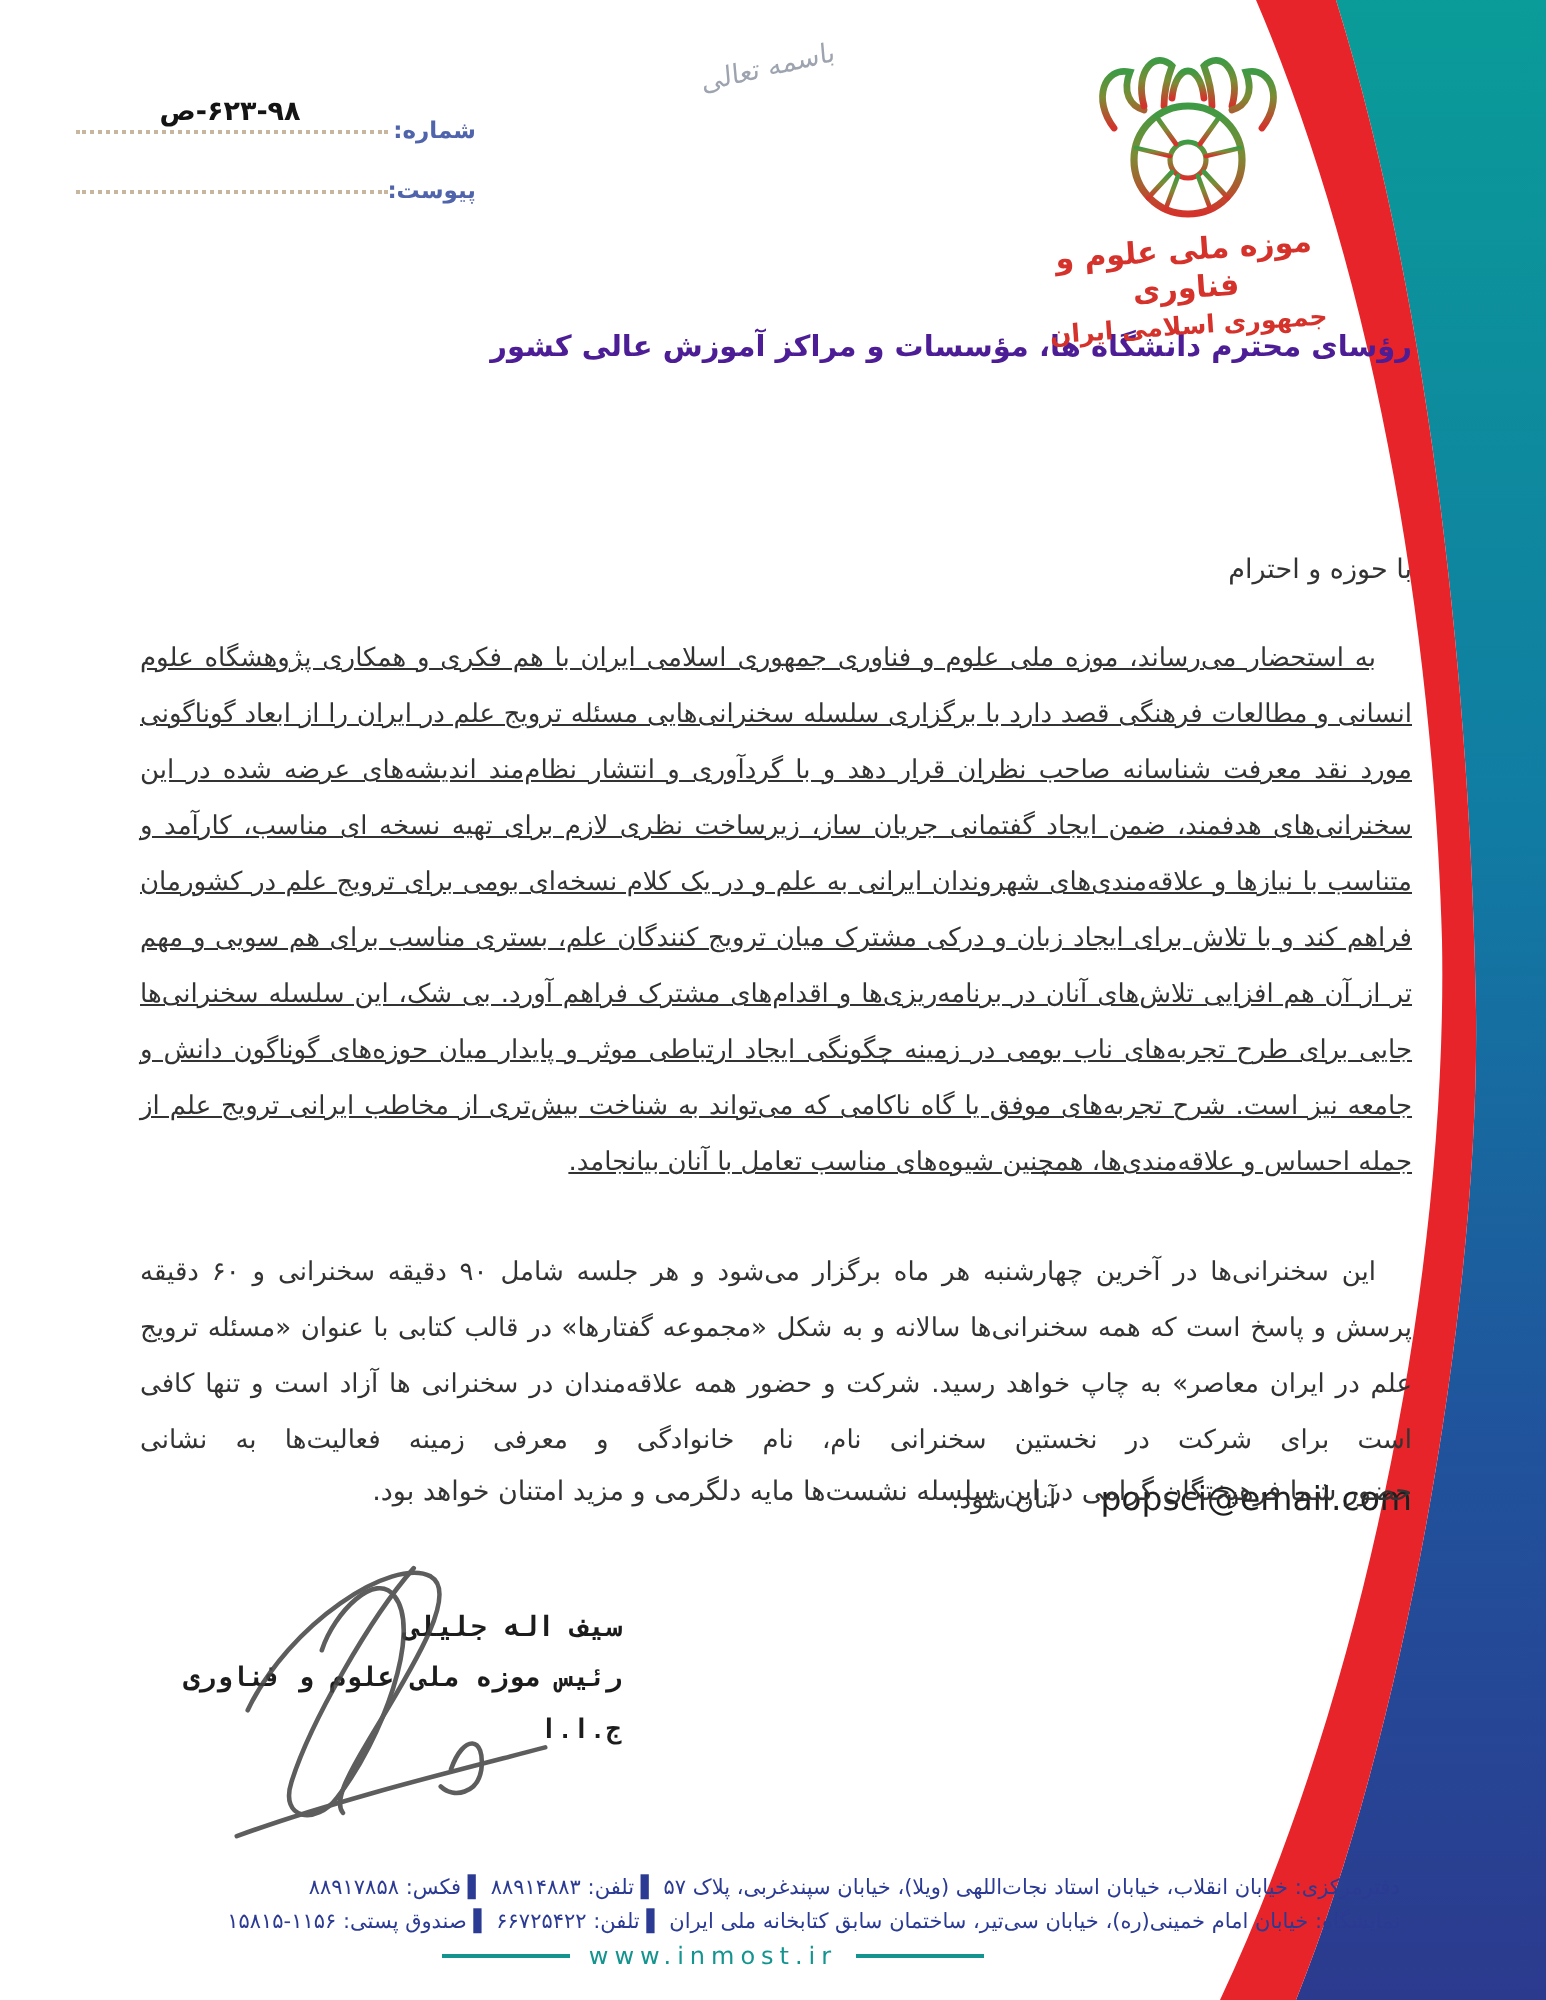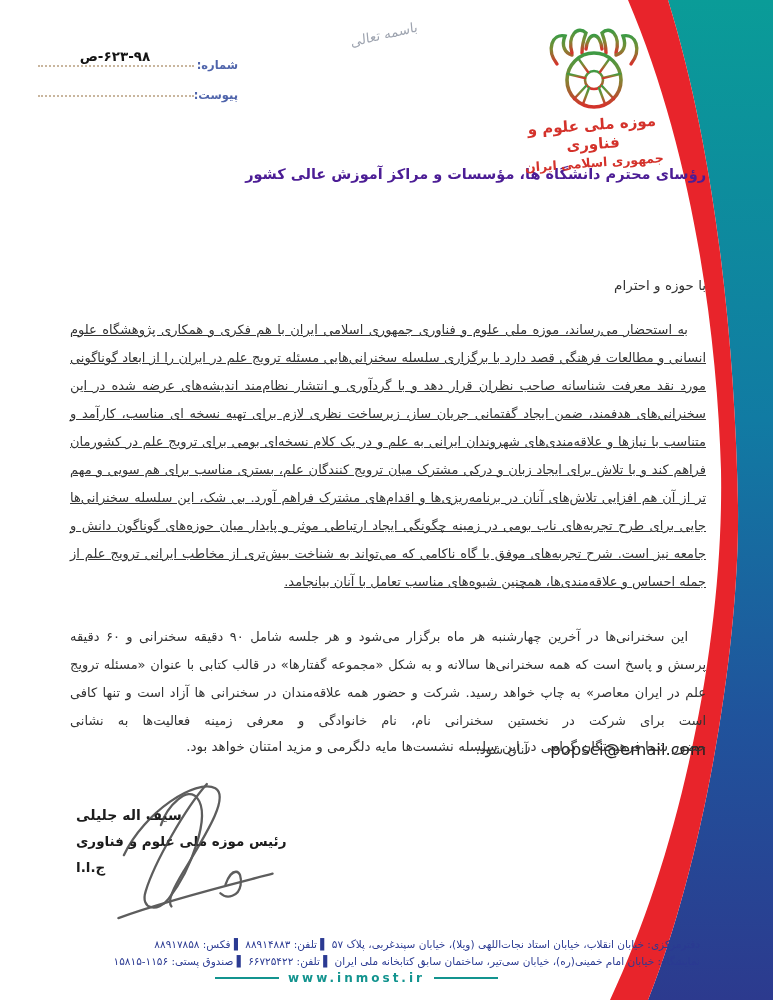--- a/index.html
+++ b/index.html
@@ -33,30 +33,30 @@
   .rtl{direction:rtl;}
   .addressee{position:absolute;right:67px;top:166px;font-size:14.5px;font-weight:bold;color:#4c1d95;z-index:1;}
   .subject{position:absolute;right:67px;top:221px;font-size:14px;font-weight:bold;color:#1c1c1c;z-index:1;}
   .salutation{position:absolute;right:67px;top:277px;font-size:13.5px;color:#333;z-index:1;}
   .para{position:absolute;right:67px;left:70px;text-align:justify;font-size:13px;line-height:28px;color:#333;z-index:1;}
   .p1{top:303px;text-indent:18px;text-decoration:underline;}
   .p2{top:610px;text-indent:18px;}
   .email{direction:ltr;display:inline-block;font-size:16.5px;color:#1f1f1f;transform:translateY(1px);}
   .closing{position:absolute;right:67px;top:738px;font-size:13.5px;color:#333;z-index:1;}
   
-  .sig-block{position:absolute;left:76px;top:802px;width:235px;text-align:left;direction:rtl;z-index:1;}
+  .sig-block{position:absolute;left:76px;top:802px;width:235px;text-align:right;direction:rtl;z-index:1;font-family:Liberation Mono, monospace;}
   .sig-name{font-size:14px;font-weight:bold;color:#1c1c1c;line-height:26px;}
   .sig-title{font-size:13.5px;font-weight:bold;color:#1c1c1c;line-height:26px;}
   .sig-scribble{position:absolute;left:92px;top:776px;z-index:3;}
   
   .footer{position:absolute;right:73px;left:30px;top:936px;direction:rtl;z-index:2;
     color:#2b3a92;font-size:10.5px;line-height:17px;white-space:nowrap;}
   .website-row{position:absolute;left:0;right:60px;top:971px;display:flex;justify-content:center;align-items:center;gap:9px;z-index:2;}
   .website-rule{width:64px;border-top:2px solid #13948f;}
-  .website-url{color:#13948f;font-size:12px;font-weight:bold;letter-spacing:3px;}
+  .website-url{color:#13948f;font-size:12px;font-weight:normal;letter-spacing:3px;}
 </style>
 </head>
 <body>
 
 <div class="page">
 
   <svg class="band-svg" viewBox="0 0 773 1000" aria-hidden="true">
     <defs>
       <linearGradient id="bandGrad" x1="0" y1="0" x2="0" y2="1">
         <stop offset="0" stop-color="#0a9c98"></stop>

